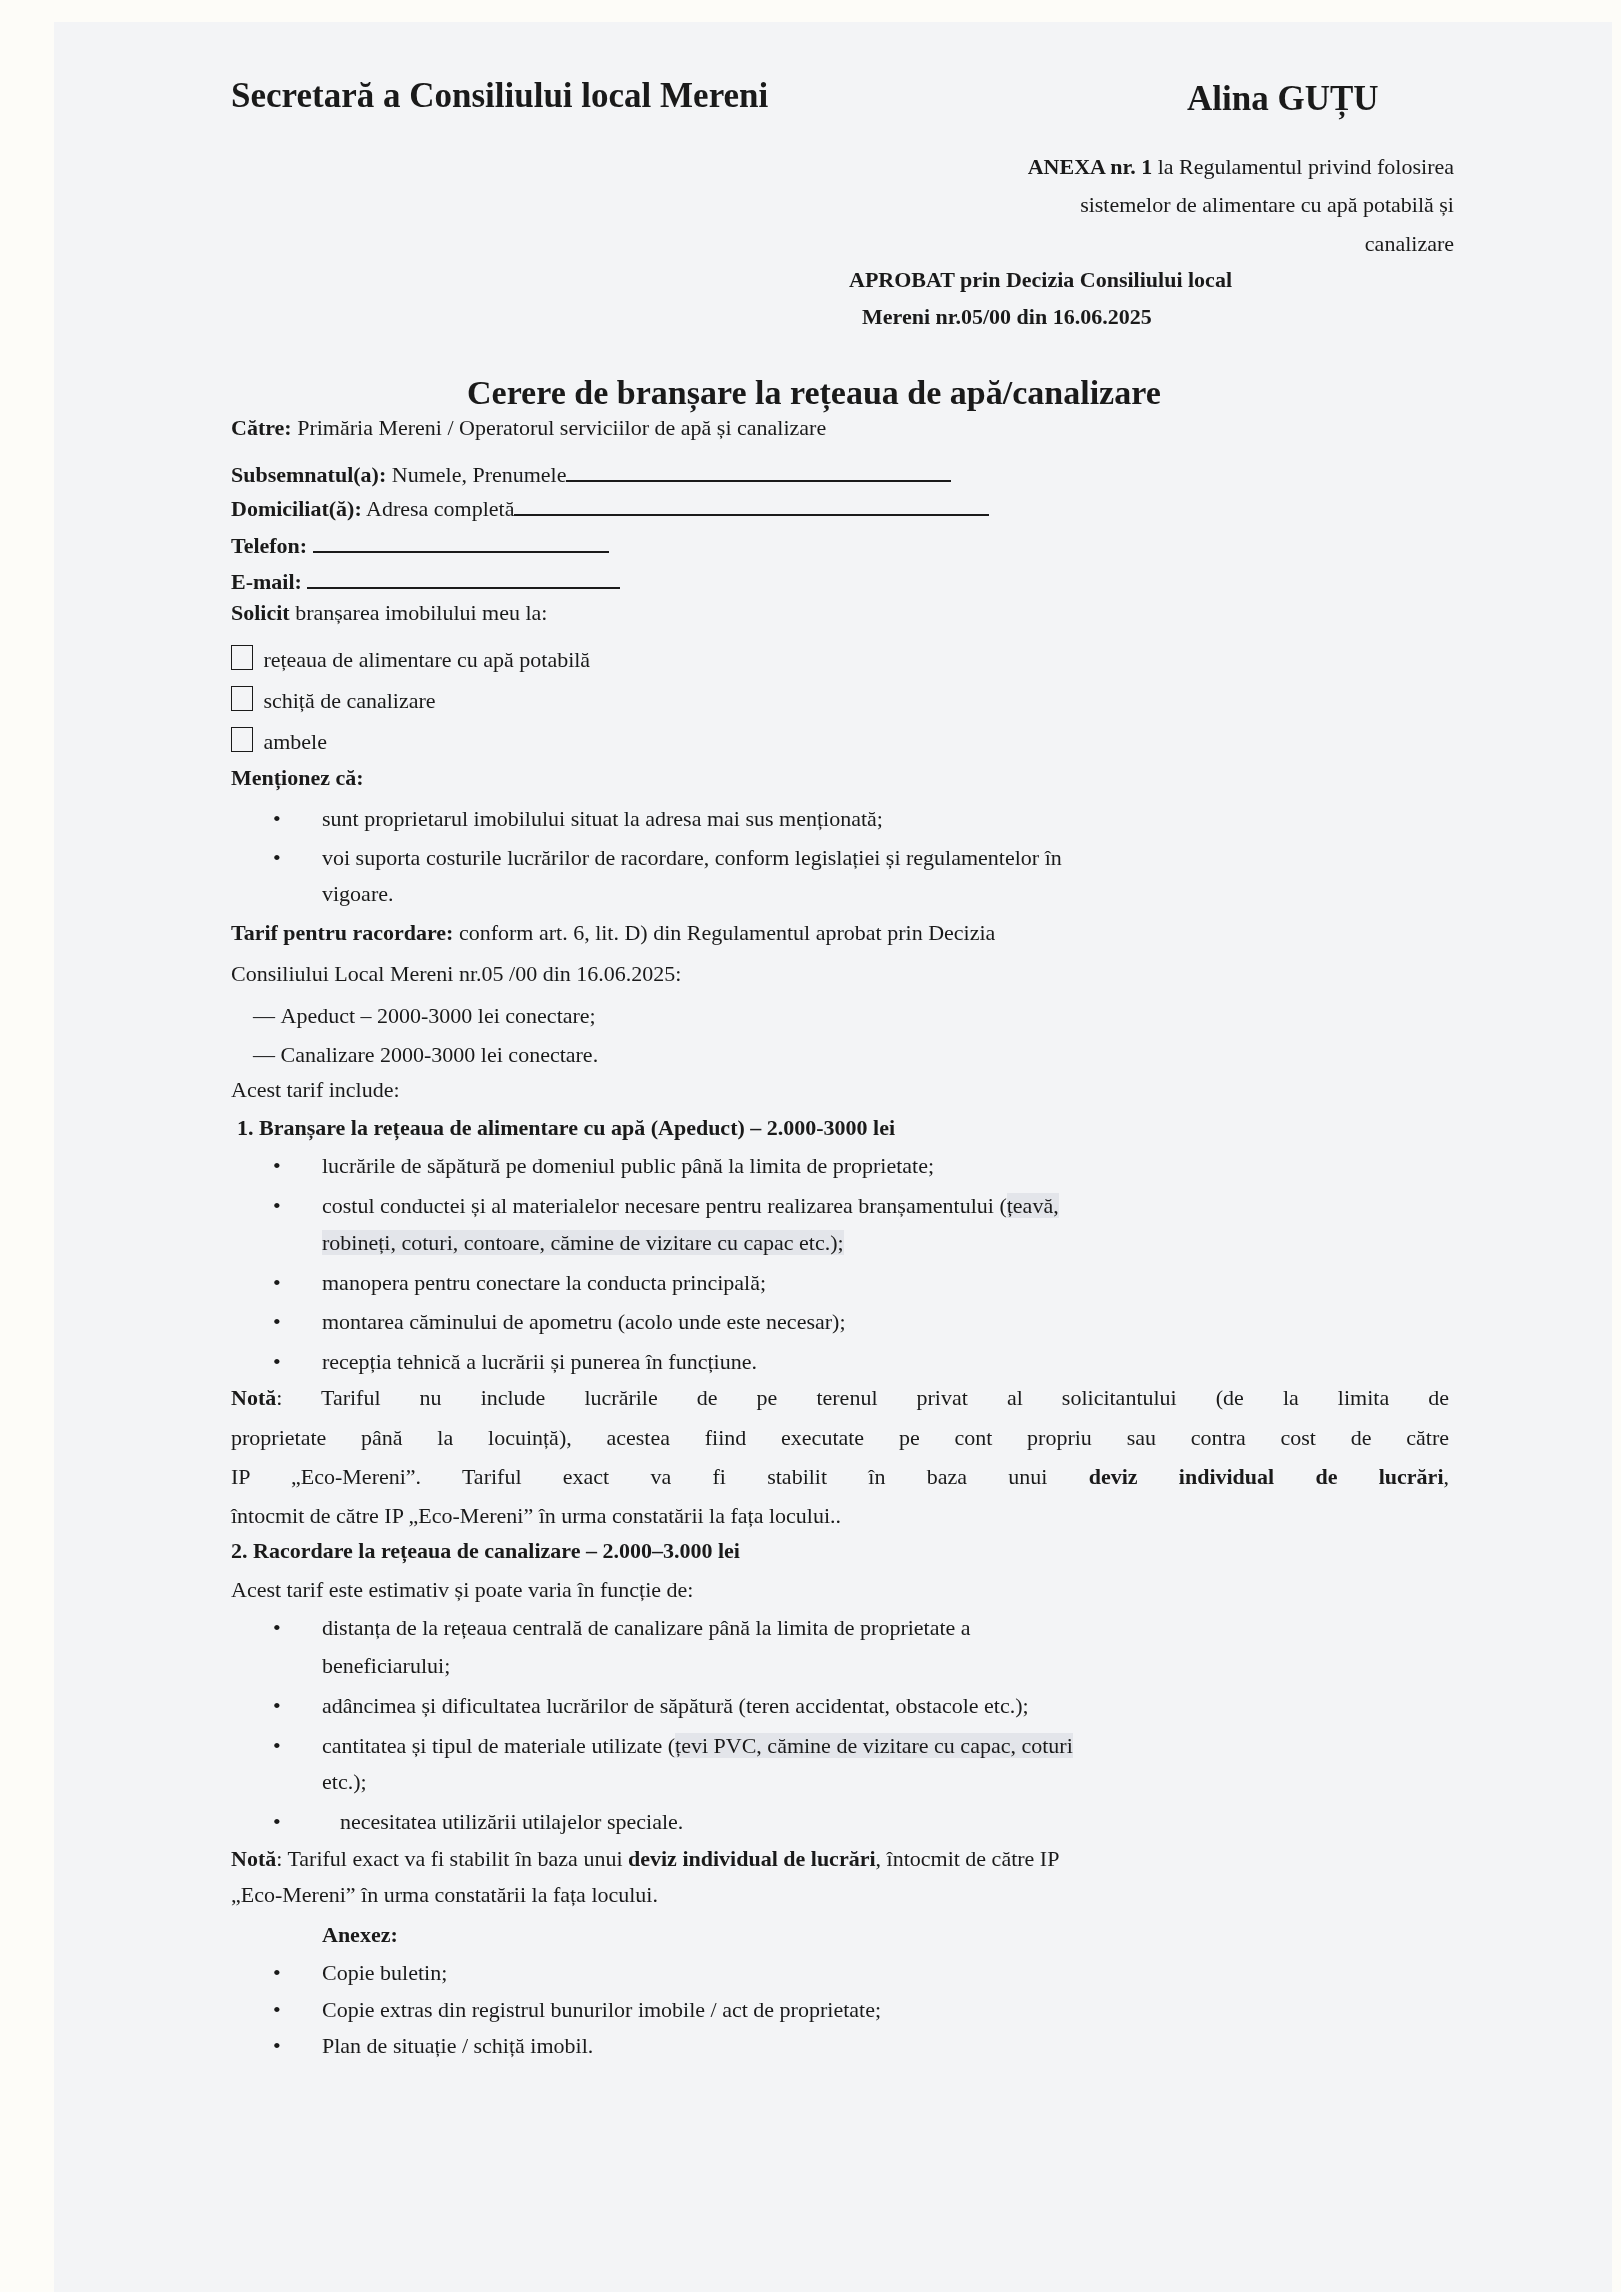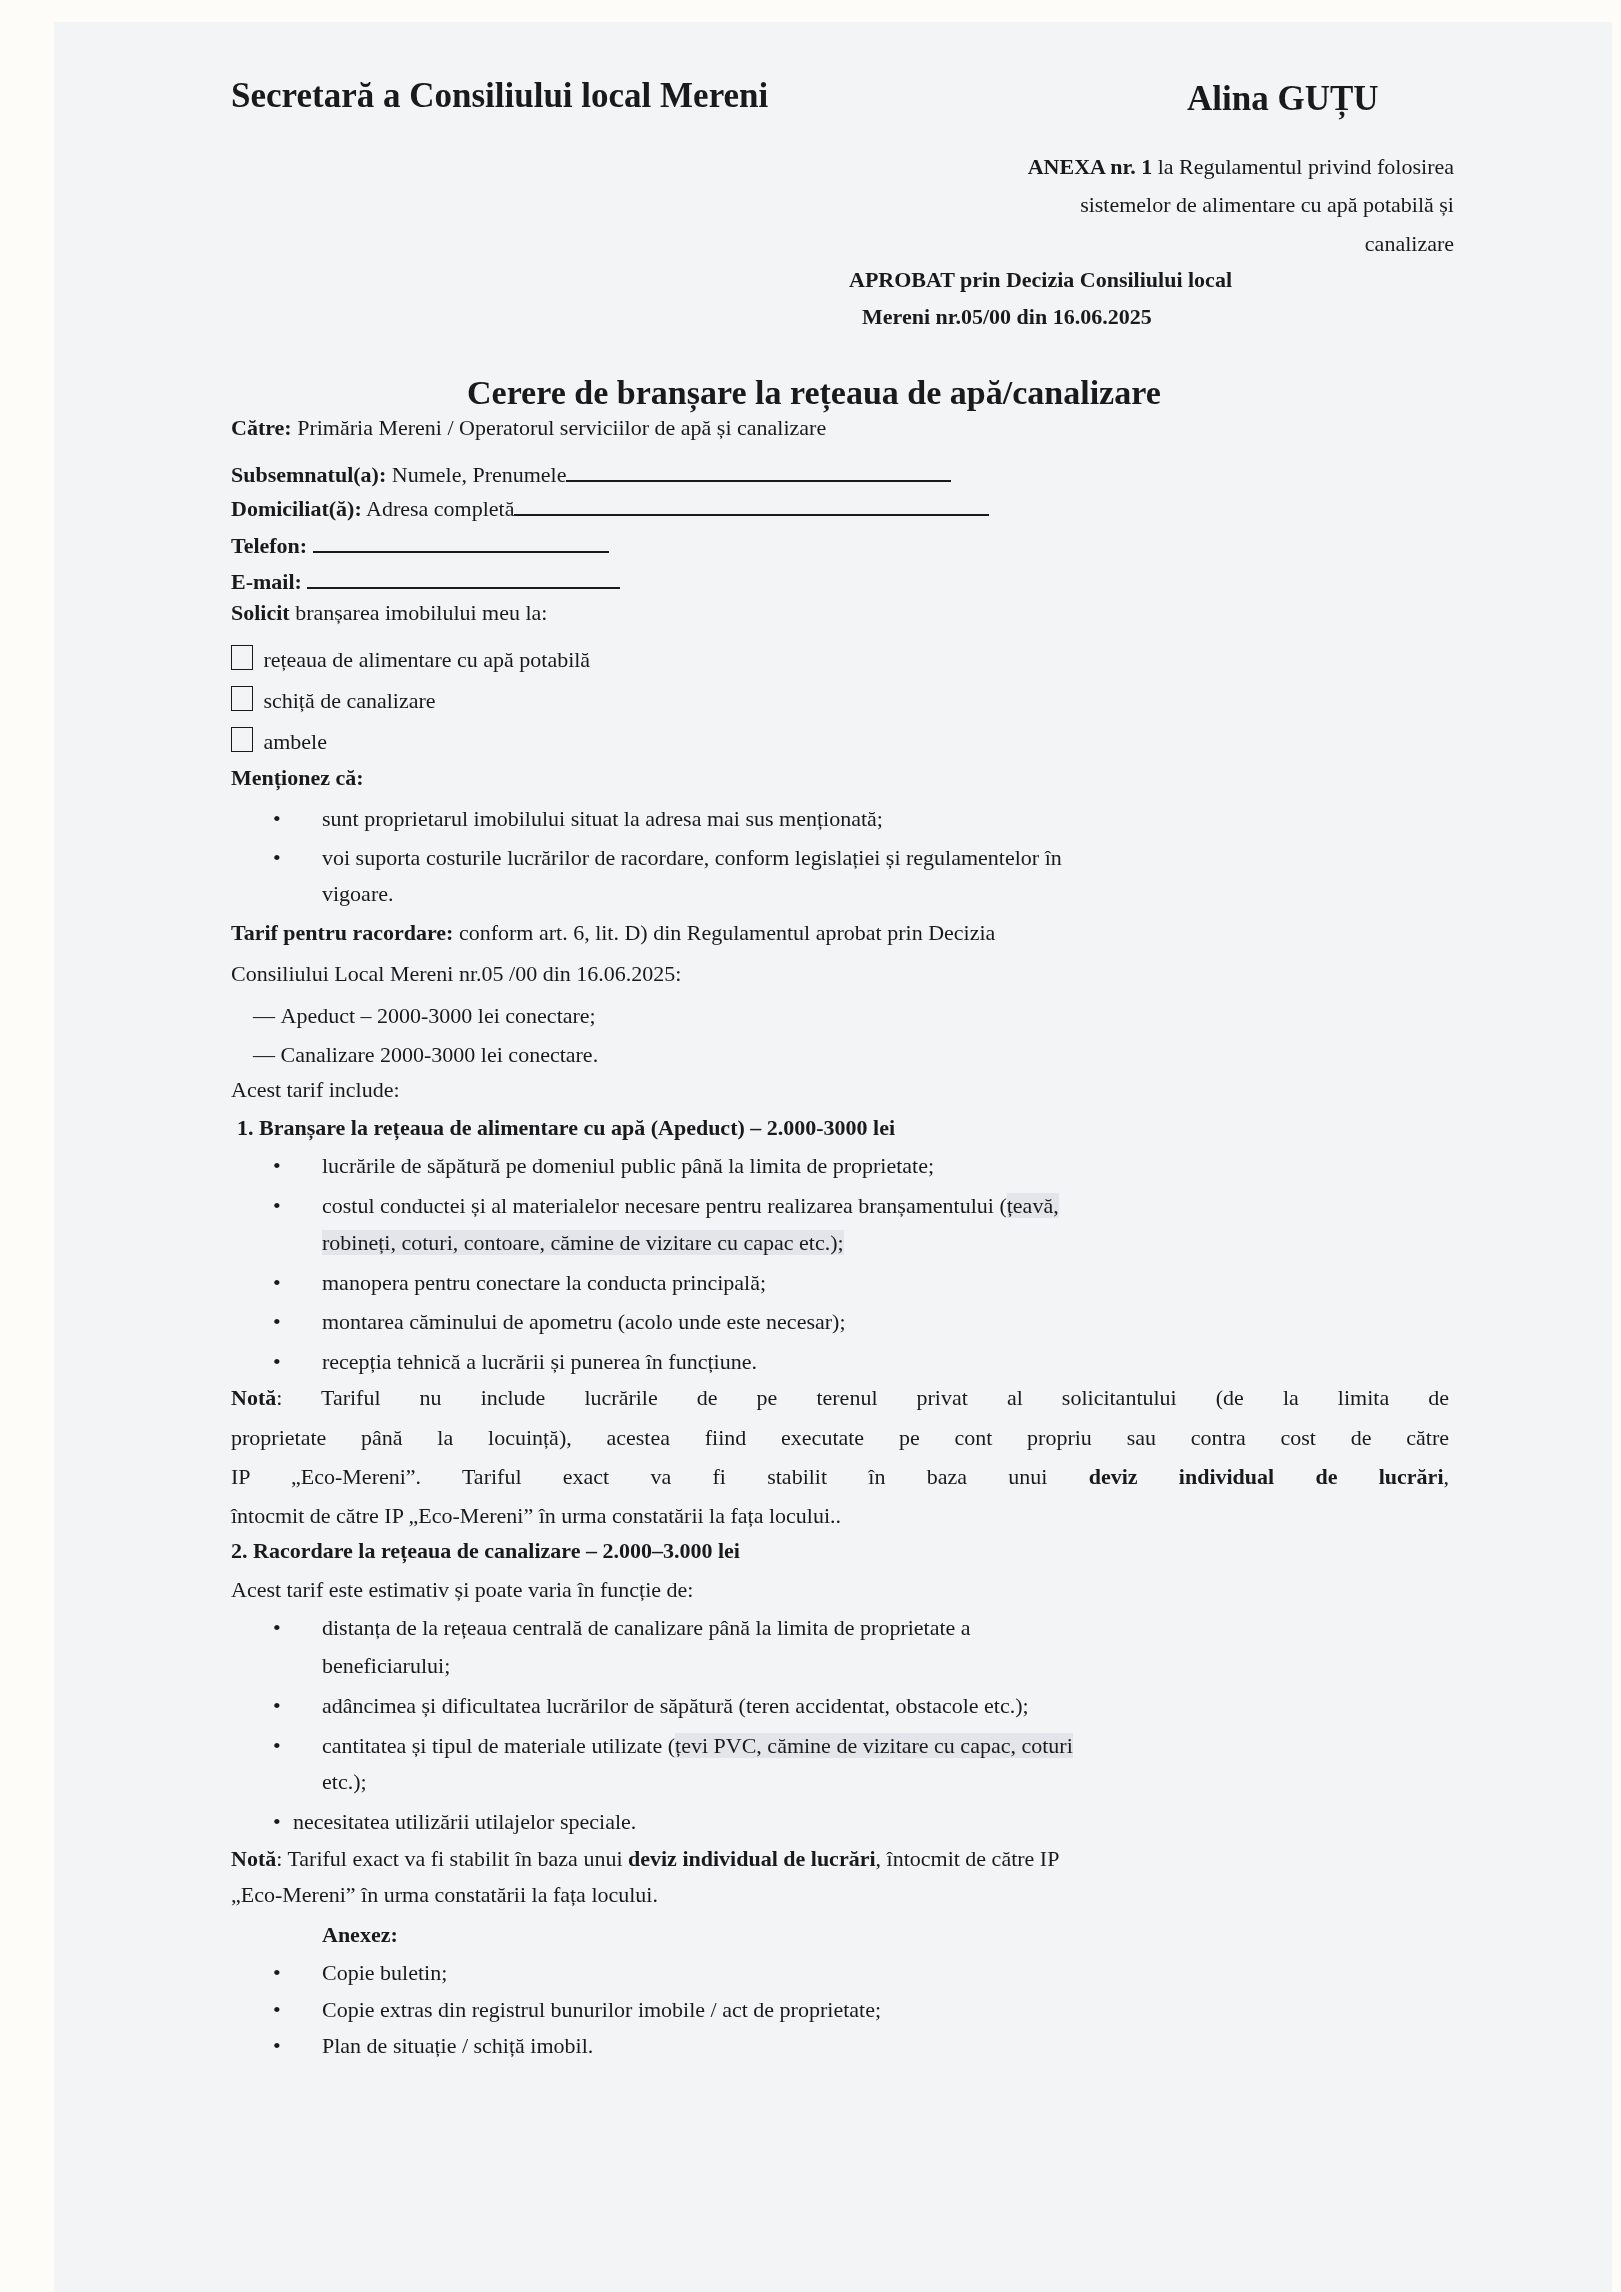--- a/index.html
+++ b/index.html
@@ -68,21 +68,21 @@
 <div class="abs t justify" style="left:231px;top:1466px;width:1218px;"><span>IP „Eco-Mereni”. Tariful exact va fi stabilit în baza unui </span><span class="b">deviz individual de lucrări</span><span>,</span></div>
 <div class="abs t" style="left:231px;top:1505px;">întocmit de către IP „Eco-Mereni” în urma constatării la fața locului..</div>
 
 <div class="abs t b" style="left:231px;top:1540px;">2. Racordare la rețeaua de canalizare – 2.000–3.000 lei</div>
 <div class="abs t" style="left:231px;top:1579px;">Acest tarif este estimativ și poate varia în funcție de:</div>
 <div class="abs t" style="left:273px;top:1617px;"><span class="bullet">•</span><span style="margin-left:49px;">distanța de la rețeaua centrală de canalizare până la limita de proprietate a</span></div>
 <div class="abs t" style="left:322px;top:1655px;">beneficiarului;</div>
 <div class="abs t" style="left:273px;top:1695px;"><span class="bullet">•</span><span style="margin-left:49px;">adâncimea și dificultatea lucrărilor de săpătură (teren accidentat, obstacole etc.);</span></div>
 <div class="abs t" style="left:273px;top:1735px;"><span class="bullet">•</span><span style="margin-left:49px;">cantitatea și tipul de materiale utilizate (</span><span class="hl">țevi PVC, cămine de vizitare cu capac, coturi</span></div>
 <div class="abs t" style="left:322px;top:1771px;">etc.);</div>
-<div class="abs t" style="left:273px;top:1811px;"><span class="bullet">•</span><span style="margin-left:20px;">necesitatea utilizării utilajelor speciale.</span></div>
+<div class="abs t" style="left:273px;top:1811px;"><span class="bullet">•</span><span style="margin-left:67px;">necesitatea utilizării utilajelor speciale.</span></div>
 
 <div class="abs t" style="left:231px;top:1848px;"><span class="b">Notă</span><span>: Tariful exact va fi stabilit în baza unui </span><span class="b">deviz individual de lucrări</span><span>, întocmit de către IP</span></div>
 <div class="abs t" style="left:231px;top:1884px;">„Eco-Mereni” în urma constatării la fața locului.</div>
 
 <div class="abs t b" style="left:322px;top:1924px;">Anexez:</div>
 <div class="abs t" style="left:273px;top:1962px;"><span class="bullet">•</span><span style="margin-left:49px;">Copie buletin;</span></div>
 <div class="abs t" style="left:273px;top:1999px;"><span class="bullet">•</span><span style="margin-left:49px;">Copie extras din registrul bunurilor imobile / act de proprietate;</span></div>
 <div class="abs t" style="left:273px;top:2035px;"><span class="bullet">•</span><span style="margin-left:49px;">Plan de situație / schiță imobil.</span></div>
 
 

